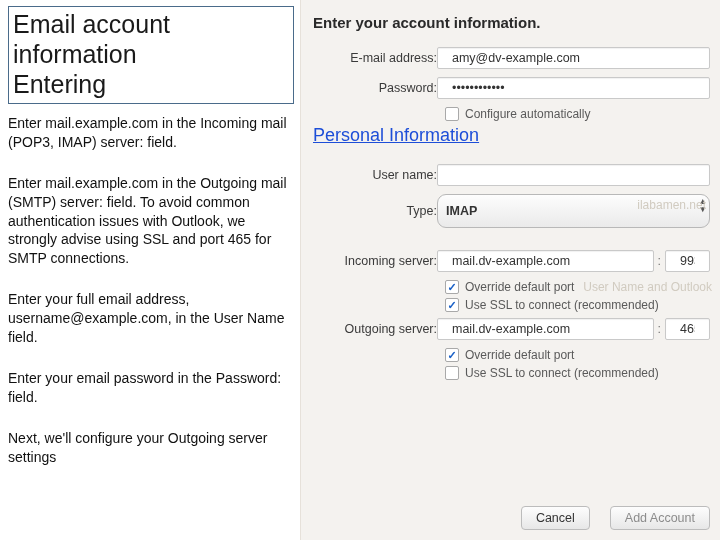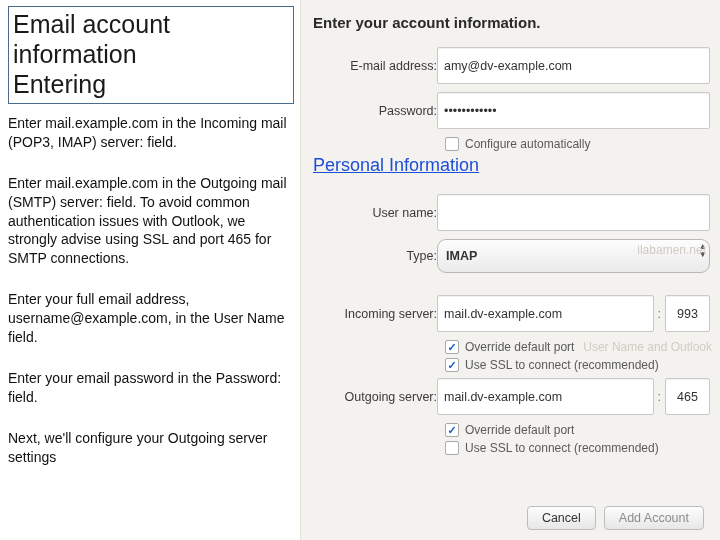--- a/index.html
+++ b/index.html
@@ -56,25 +56,25 @@
     margin-bottom: 8px;
   }
   .row .lbl {
     width: 130px;
     text-align: right;
     padding-right: 0;
     color: #3a3a3a;
   }
   .field {
     flex: 1;
-    height: 37px;
+    height: 22px;
     background: #fff;
     border: 1px solid #c9c9c9;
     border-radius: 2px;
-    padding: 2px 6px;
+    padding: 2px 14px;
     font-size: 12.5px;
     color: #333;
     box-shadow: inset 0 1px 1px rgba(0,0,0,0.06);
   }
   .field.port { width: 45px; flex: none; text-align: center; }
   .sep { margin: 0 4px; color: #777; }
   .select {
     flex: 1;
     height: 34px;
     background: linear-gradient(#fdfdfd,#eaeaea);
@@ -112,22 +112,22 @@
     font-size: 18px;
     margin: 4px 0 4px 138px;
     text-decoration: underline;
   }
   .ghost-line {
     color: #cfc9be;
     font-size: 12px;
   }
   .btnbar {
     position: absolute;
-    bottom: 10px; right: 16px;
-    display: flex; gap: 8px;
+    bottom: 10px; right: 10px;
+    display: flex; gap: 20px;
   }
   .btn {
     height: 24px;
     padding: 0 14px;
     background: linear-gradient(#fdfdfd,#e7e7e7);
     border: 1px solid #bcbcbc;
     border-radius: 4px;
     font-size: 12.5px;
     color: #333;
     display: inline-flex; align-items: center;

